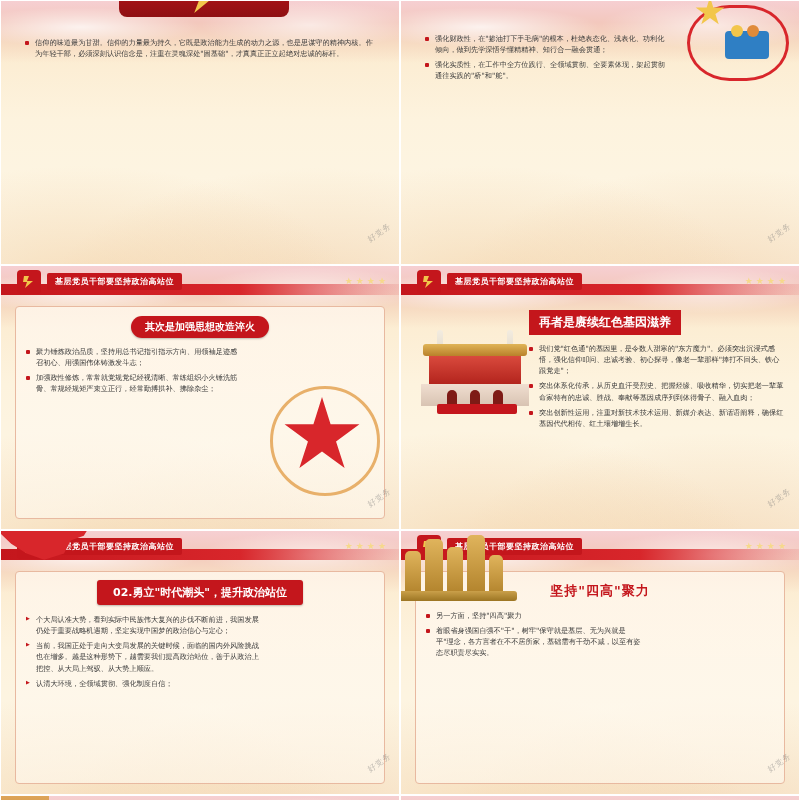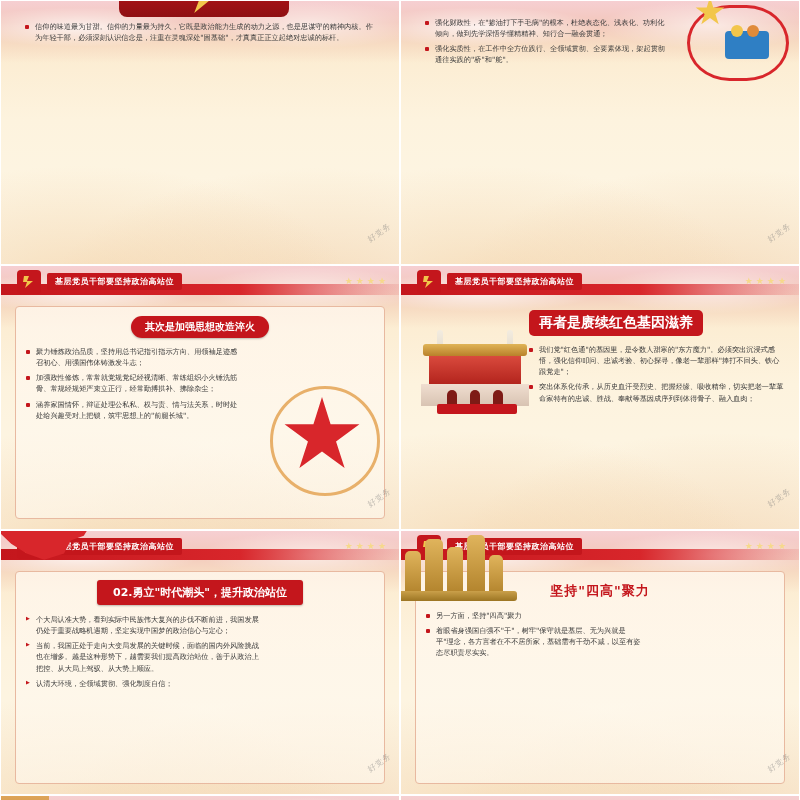--- a/index.html
+++ b/index.html
@@ -70,21 +70,21 @@
     background:linear-gradient(180deg,rgba(255,246,235,.85),rgba(255,250,240,.6));
     padding:8px 10px;box-sizing:border-box;
   }
   .title-pill{
     display:inline-block;background:#c4161c;color:#fff;
     font-size:10px;font-weight:bold;padding:4px 14px;border-radius:12px;
     box-shadow:0 1px 2px rgba(0,0,0,.25);
   }
   .title-pill.sq{border-radius:3px;padding:5px 16px;font-size:11px;}
   .title-center{text-align:center;}
-  ul.plain{margin:4px 0 0 0;padding:0;list-style:none;}
+  ul.plain{margin:20px 0 0 0;padding:0;list-style:none;}
   ul.plain li{
     font-size:7.2px;color:#3a3a3a;line-height:1.55;margin-bottom:4px;
     padding-left:10px;position:relative;
   }
   ul.plain li:before{
     content:"";position:absolute;left:0;top:4px;width:4px;height:4px;
     background:#c4161c;border-radius:50%;
   }
   ul.plain li.chev:before{
     content:"\25B6";background:none;color:#c4161c;font-size:5px;top:1px;width:auto;height:auto;
@@ -189,21 +189,20 @@
       <div class="hdr-title">基层党员干部要坚持政治高站位</div>
       <div class="hdr-stars">★★★★</div>
     </div>
     <div class="card">
       <div style="text-align:center;">
         <span class="title-pill">其次是加强思想改造淬火</span>
       </div>
       <ul class="plain txtcol" style="margin-top:8px;">
         <li class="sq">聚力锤炼政治品质，坚持用总书记指引指示方向、用领袖足迹感召初心、用强国伟体铸激发斗志；</li>
         <li class="sq">加强政性修炼，常常就党规党纪经视清晰、常练组织小火锤洗筋骨、常规经规矩严束立正行，经常勤搏拱补、拂除杂尘；</li>
-        <li class="sq">涵养家国情怀，辩证处理公私私、权与责、情与法关系，时时处处给兴趣受对上把锁，筑牢思想上的"前腿长城"。</li>
       </ul>
     </div>
     <div class="art" style="right:22px;bottom:36px;width:110px;height:110px;">
       <div class="ring" style="left:3px;top:3px;"></div>
       <div class="star-big" style="position:absolute;left:16px;top:14px;"></div>
     </div>
     <div class="wm">好党务</div>
   </div>
 
   <div class="slide">
@@ -224,24 +223,25 @@
       <div class="tm-pillar" style="left:92px;"></div>
       <div class="tm-roof"></div>
       <div class="tm-body"></div>
       <div class="tm-base"></div>
       <div class="tm-arch" style="left:32px;"></div>
       <div class="tm-arch" style="left:55px;"></div>
       <div class="tm-arch" style="left:78px;"></div>
       <div style="position:absolute;left:22px;top:100px;width:80px;height:10px;background:#c4161c;border-radius:2px;"></div>
     </div>
     <div style="position:absolute;left:128px;top:44px;right:14px;">
-      <div style="background:#c4161c;color:#fff;font-size:14px;font-weight:bold;padding:4px 10px;border-radius:5px;display:inline-block;">再者是赓续红色基因滋养</div>
+      <div style="background:#c4161c;color:#fff;font-size:12px;font-weight:bold;padding:4px 10px;border-radius:0;display:inline-block;">再者是赓续红色基因滋养</div>
       <ul class="plain" style="margin-top:8px;">
         <li class="sq">我们党"红色通"的基因里，是令数人甜寒的"东方魔力"。必须突出沉浸式感悟，强化信仰叩问、忠诚考验、初心探寻，像老一辈那样"捧打不回头、铁心跟党走"；</li>
         <li class="sq">突出体系化传承，从历史血汗受烈史、把握烃缘、吸收精华，切实把老一辈革命家特有的忠诚、胜战、奉献等基因成序列到体得骨子、融入血肉；</li>
+        <li class="sq">突出创新性运用，注重对新技术技术运用、新媒介表达、新话语阐释，确保红基因代代相传、红土壤增增生长。</li>
       </ul>
     </div>
     <div class="wm">好党务</div>
   </div>
 
   <div class="slide">
     <div class="sky"></div>
     <div class="mountain"></div>
     <div class="hdr">
       <div class="hdr-band"></div>

